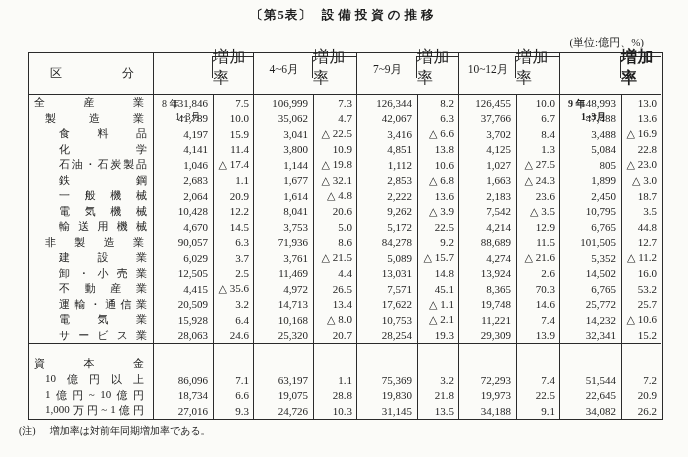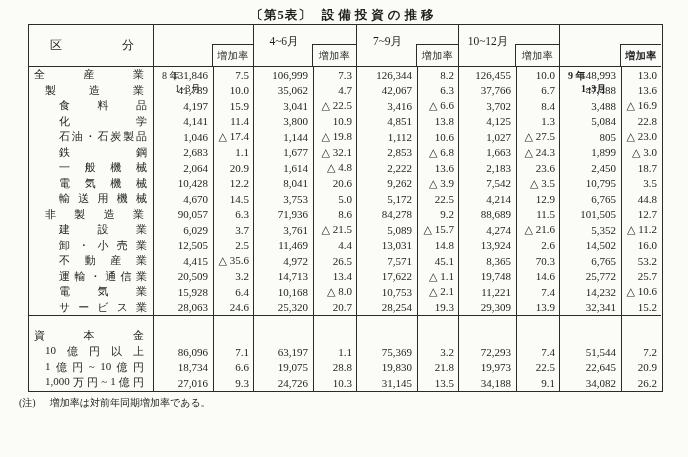--- a/index.html
+++ b/index.html
@@ -20,22 +20,22 @@
   .table{ margin-left:28px; width:635px; border:1.5px solid var(--ln); background:var(--paper);
     display:grid; }
 
   
   .hc{ border-bottom:1px solid var(--ln); position:relative; }
   .corner{ display:flex; align-items:center; justify-content:space-between; padding:0 19px 0 21px; font-size:12px; }
   .bl{ border-left:1px solid var(--ln); }
   .plab{ position:absolute; left:0; top:0; bottom:8px; display:flex; align-items:center; justify-content:center; font-size:11.5px; white-space:nowrap; }
   .ylab{ padding:4px 0 0 8px; font-size:10px; line-height:13px; white-space:nowrap;margin-top:40px; }
   .ylab .l2{ padding-left:13px; }
-  .rbox{ position:absolute; right:0; bottom:0; height:22px; border-top:1px solid var(--ln); border-left:1px solid var(--ln);
-    display:flex; align-items:center; justify-content:center; font-size:10px; letter-spacing:0.5px; }
+  .rbox{ position:absolute; right:0; bottom:16px; height:22px; border-top:1px solid var(--ln); border-left:1px solid var(--ln);
+    display:flex; align-items:center; justify-content:center; font-size:16px; letter-spacing:0.5px; }
 
   
   .c{ display:flex; align-items:center; justify-content:flex-end; padding-right:5px; font-size:11px; white-space:nowrap; }
   .c.rate{ padding-right:4px; }
   .lab{ justify-content:flex-start; padding-right:0; }
   .tok{ display:flex; justify-content:space-between; font-size:11px; }
   .i0{ margin-left:5px;  width:110px; }
   .i1{ margin-left:16px; width:99px; }
   .i2{ margin-left:30px; width:88px; }
 
@@ -46,20 +46,21 @@
 </style>
 </head>
 <body>
 
 <div class="page">
 
   <div class="title">
     <span>〔第5表〕</span><span class="tmain">設備投資の推移</span>
   </div>
 
+  <div class="unit">(単位:億円、%)</div>
 
   <div class="table" id="grid" style="grid-template-columns: 124px 60px 40px 60px 43px 61px 41px 58px 43px 62px 40px; grid-template-rows: 42px repeat(16, 15.5px) 13px repeat(4, 15.7px);">
       <div class="hc corner">
         <div class="">区</div>
         <div class="">分</div>
       </div>
       <div class="hc bl" style="grid-column: span 2;">
         <div class="ylab">
           <div class="">8 年</div>
           <div class="l2">1~3月</div>

